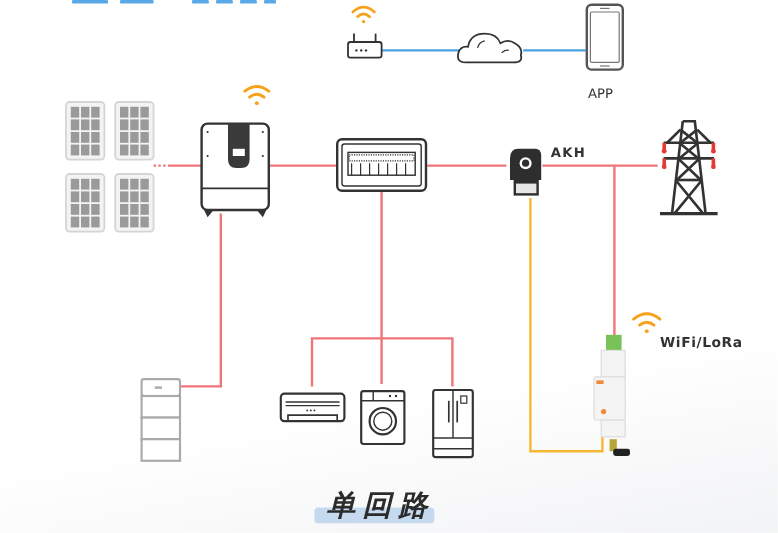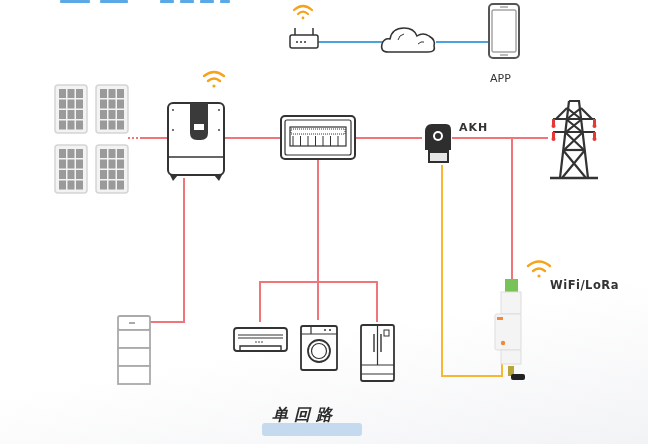--- a/index.html
+++ b/index.html
@@ -13,21 +13,21 @@
   .lbl { font-family: "DejaVu Sans", sans-serif; fill:#333; }
   .caption {
     position:absolute; left:262px; top:403px; width:100px; height:34px;
   }
   .caption .hl {
     position:absolute; left:0; top:20px; width:100px; height:13px;
     background:#c5d9ef; border-radius:3px;
   }
   .caption .txt {
     position:absolute; left:10px; top:2px;
-    font-family: "DejaVu Sans", sans-serif; font-size:16px; font-weight:bold;
+    font-family: "DejaVu Sans", sans-serif; font-size:24px; font-weight:bold;
     font-style:italic; letter-spacing:6px; color:#2b2b2b;
   }
   .header-frag {
     position:absolute; left:60px; top:0; width:170px; height:3px;
   }
   .header-frag span { position:absolute; top:0; height:3px; background:#5aa8e6; border-radius:1px; }
 </style>
 </head>
 <body>
 

